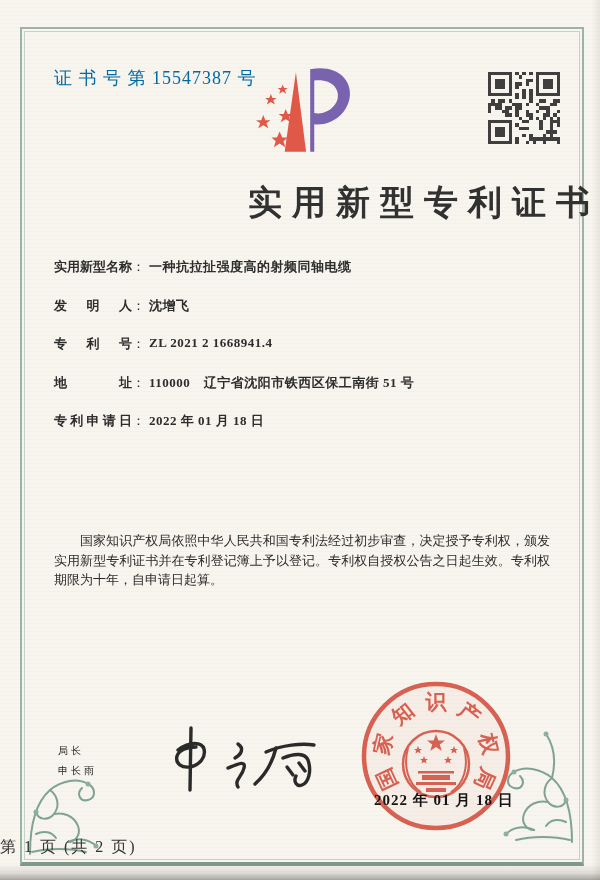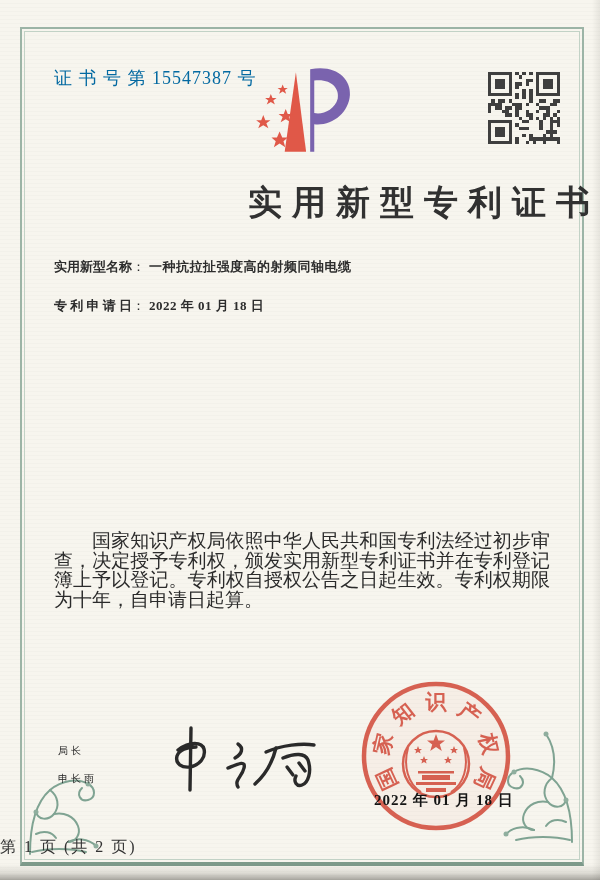--- a/index.html
+++ b/index.html
@@ -26,24 +26,24 @@
   .title{
     position:absolute;left:0;right:0;top:180px;text-align:right;
     font-size:34px;font-weight:700;color:#313131;letter-spacing:10px;text-indent:10px;
   }
   .fields{position:absolute;left:54px;top:258px;right:48px;color:#2d2d2d;}
   .field-row{height:22px;margin-bottom:16.5px;font-size:13px;position:relative;white-space:nowrap;}
   .flabel{display:inline-block;width:78px;text-align:justify;text-align-last:justify;vertical-align:top;font-weight:bold;}
   .fcolon{display:inline-block;vertical-align:top;}
   .fvalue{display:inline-block;vertical-align:top;margin-left:4px;letter-spacing:0.5px;font-weight:bold;}
   .grant-no-group{position:absolute;left:296px;top:0;}
-  .paras{position:absolute;left:54px;right:50px;top:531px;font-size:19px;line-height:19.6px;color:#2b2b2b;text-align:justify;}
+  .paras{position:absolute;left:54px;right:50px;top:531px;font-size:13px;line-height:19.6px;color:#2b2b2b;text-align:justify;}
   .paras p{margin:0;text-indent:2em;}
   .director{position:absolute;left:58px;top:744px;font-size:10px;color:#222;letter-spacing:3px;}
-  .director .name{margin-top:14px;}
+  .director .name{margin-top:6px;}
   .signature{position:absolute;left:156px;top:710px;width:175px;height:100px;}
   .seal{position:absolute;left:358px;top:678px;width:156px;height:156px;opacity:0.92;mix-blend-mode:multiply;}
   .seal text{font-family:"Liberation Serif","DejaVu Serif",serif;font-weight:700;}
   .seal-date{position:absolute;left:374px;top:791px;font-size:15px;font-weight:600;color:#151515;letter-spacing:1px;z-index:5;}
   .page-footer{position:absolute;left:0;right:0;top:837px;text-align:left;font-size:16px;color:#333;letter-spacing:2px;}
   .ornament{position:absolute;width:100px;height:120px;}
   .ornament.bl{left:24px;top:740px;}
   .ornament.br{left:478px;top:728px;transform:scaleX(-1);}
   .scan-edge-bottom{
     position:absolute;left:0;right:0;bottom:0;height:16px;z-index:9;
@@ -239,20 +239,29 @@
   </svg>
 </div>
 
 <div class="title">实用新型专利证书</div>
 
 <div class="fields">
   <div class="field-row">
     <span class="flabel">实用新型名称</span><span class="fcolon">：</span><span class="fvalue">一种抗拉扯强度高的射频同轴电缆</span>
   </div>
   <div class="field-row">
+    <span class="flabel">发明人</span><span class="fcolon">：</span><span class="fvalue">沈增飞</span>
+  </div>
+  <div class="field-row">
+    <span class="flabel">专利号</span><span class="fcolon">：</span><span class="fvalue">ZL 2021 2 1668941.4</span>
+  </div>
+  <div class="field-row">
+    <span class="flabel">地址</span><span class="fcolon">：</span><span class="fvalue">110000　辽宁省沈阳市铁西区保工南街 51 号</span>
+  </div>
+  <div class="field-row">
     <span class="flabel">专利申请日</span><span class="fcolon">：</span><span class="fvalue">2022 年 01 月 18 日</span>
   </div>
 </div>
 
 <div class="paras">
   <p>国家知识产权局依照中华人民共和国专利法经过初步审查，决定授予专利权，颁发实用新型专利证书并在专利登记簿上予以登记。专利权自授权公告之日起生效。专利权期限为十年，自申请日起算。</p>
 </div>
 
 <div class="director">
   <div>局长</div>

